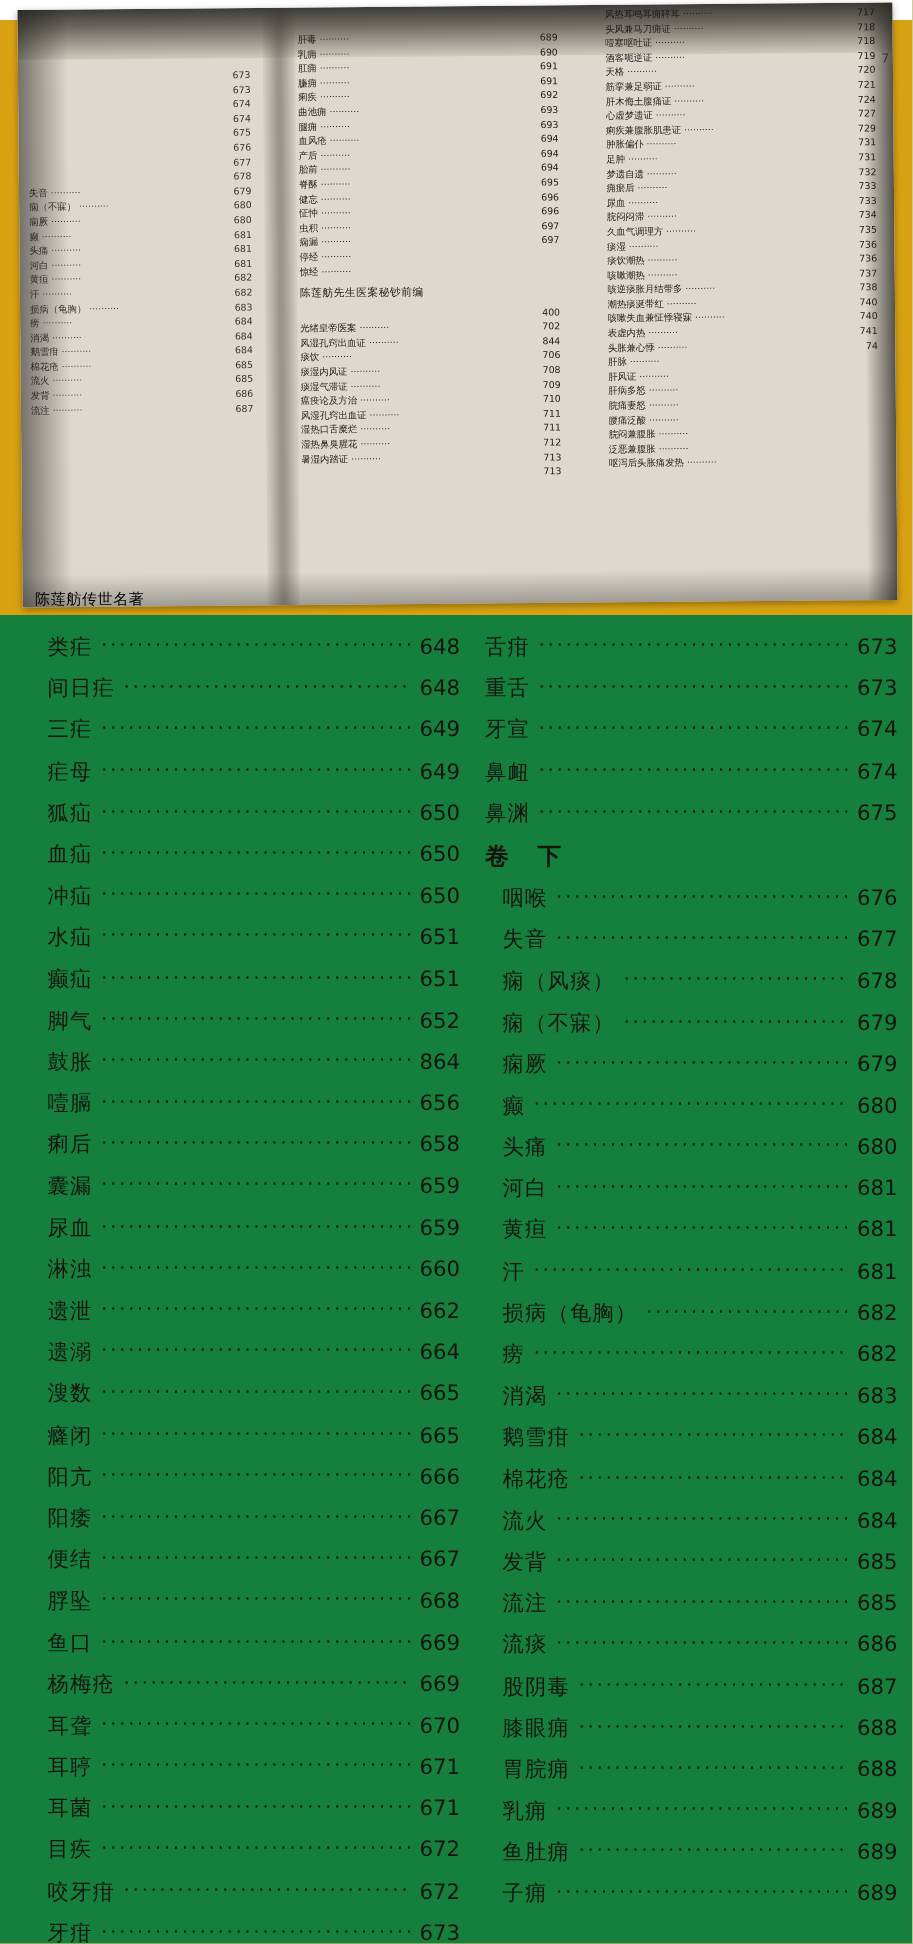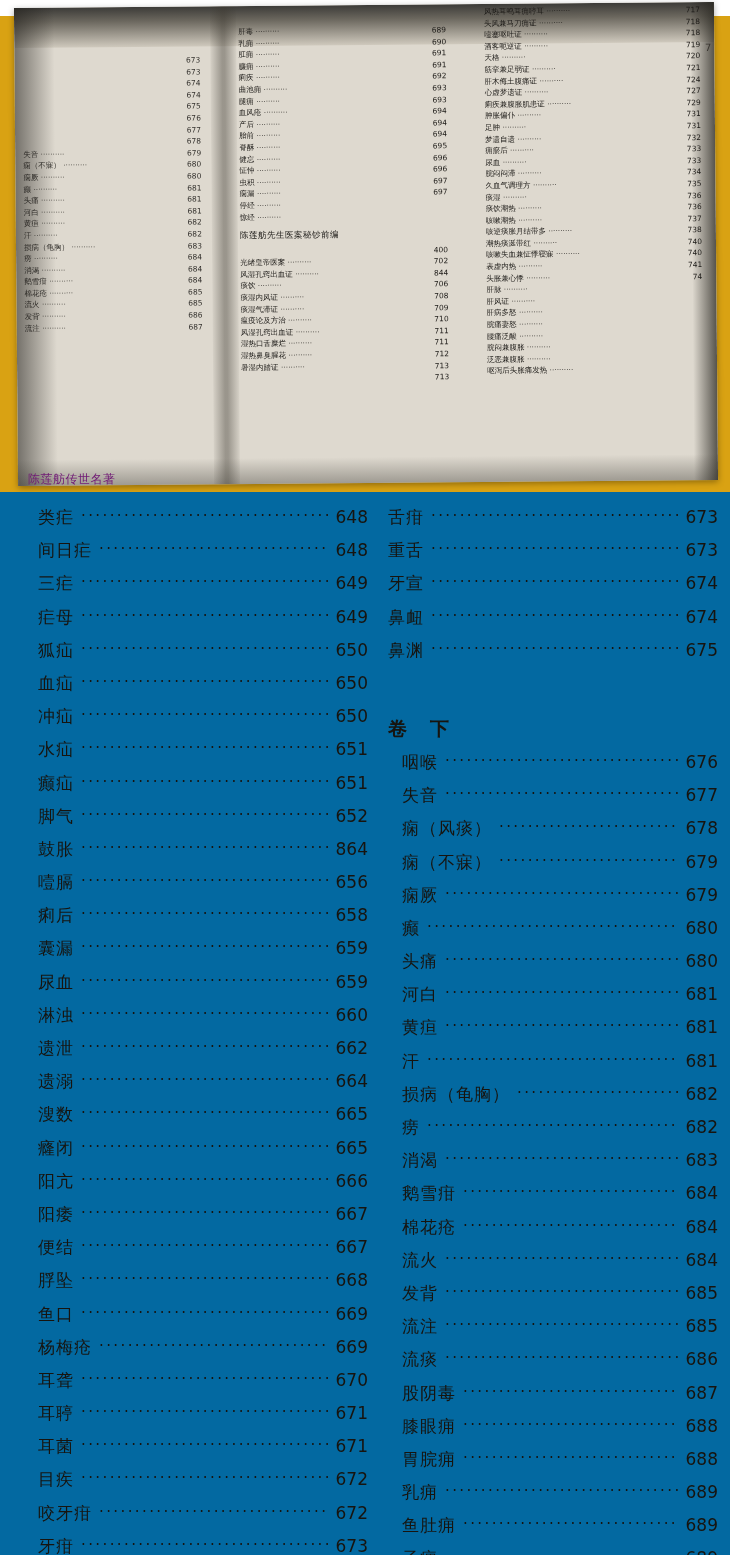--- a/index.html
+++ b/index.html
@@ -74,36 +74,36 @@
   .pcol .ln { display: block; }
   .pcol .nm { float: right; }
   .pcol-a { left: 8px;   top: 48px;  width: 178px; opacity: .9; }
   .pcol-b { left: 224px; top: 20px;  width: 208px; }
   .pcol-c { left: 470px; top: 2px;   width: 216px; }
   .pcol-a .ln, .pcol-b .ln, .pcol-c .ln { overflow: hidden; }
   .pcol-hdr { display: block; font-size: 8.5px; margin: 7px 0 4px 0; letter-spacing: .5px; }
   .photo-caption {
     position: absolute;
     left: 28px; bottom: 4px;
-    color: #701a75;
+    color: #000000;
     font-size: 12px;
     letter-spacing: .5px;
   }
   .page-num-7 {
     position: absolute;
     right: 3px; top: 40px;
     font-size: 10px; color: #3a3630;
   }
 
   
   .toc {
     position: absolute;
     left: 0; top: 492px;
     width: 730px; height: 1063px;
-    background: #0369a1;
+    background: #15803d;
   }
   .toc-col {
     position: absolute;
     top: 14px;
     width: 330px;
   }
   .toc-col.left  { left: 38px; }
   .toc-col.right { left: 388px; }
 
   .toc-row {
@@ -132,21 +132,20 @@
   }
   .toc-head {
     display: flex;
     align-items: baseline;
     height: 35px;
     font-size: 19px;
     font-weight: bold;
     color: #17140f;
     letter-spacing: 2px;
     padding-left: 0px;
-    margin-top: 44px;
   }
   .indent { padding-left: 14px; }
 </style>
 </head>
 <body>
 
 <div id="page">
 
   <div class="photo">
     <div class="photo-white-margin"></div>

